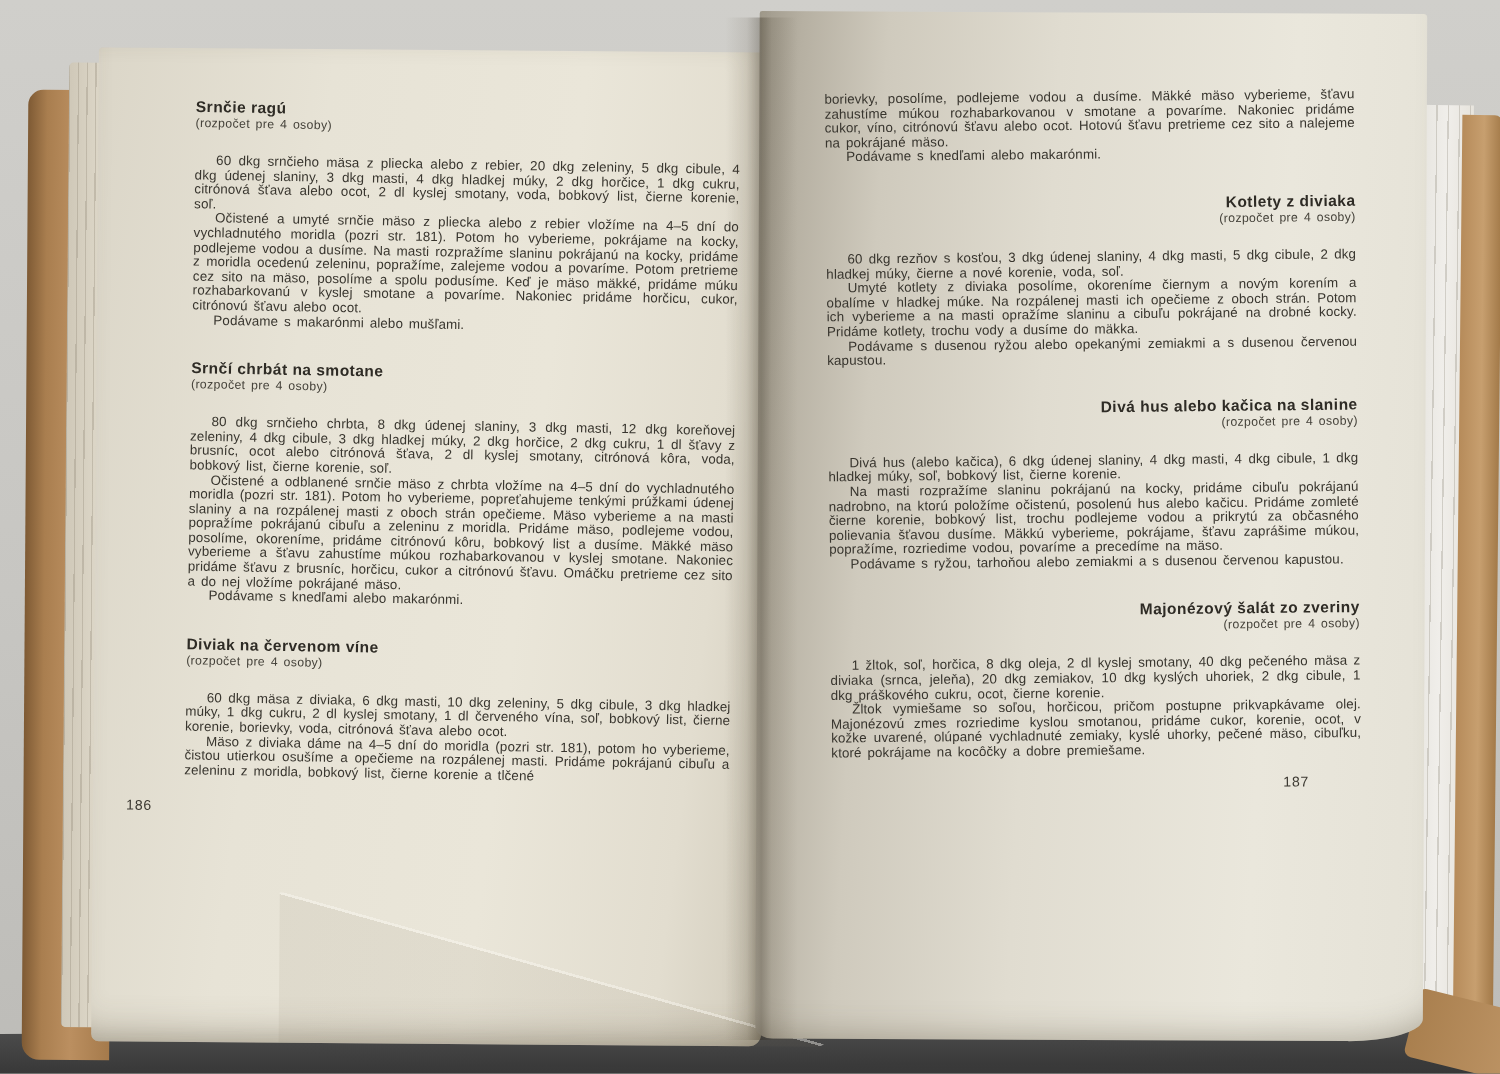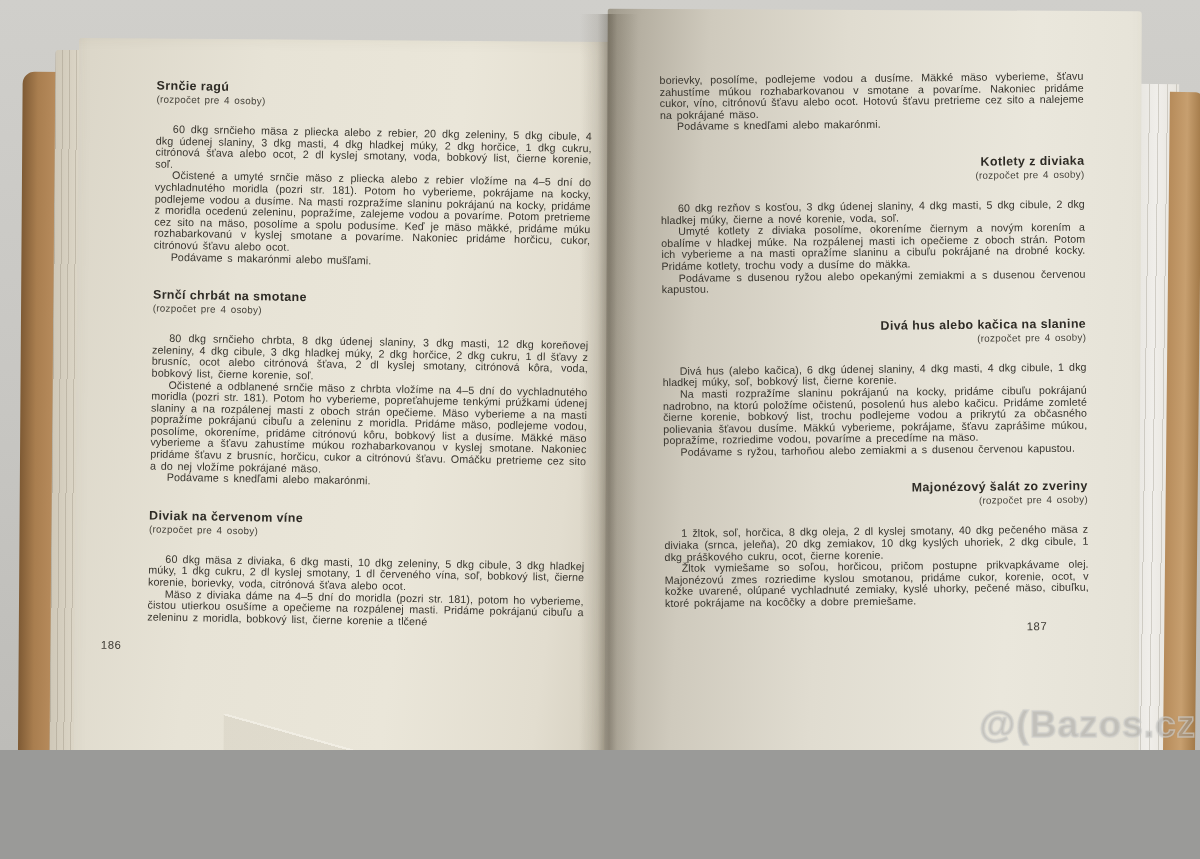--- a/index.html
+++ b/index.html
@@ -1,17 +1,17 @@
 <!DOCTYPE html>
 <html><head>
 <meta charset="utf-8">
 <style>
   html,body{margin:0;padding:0;background:#9a9a98;}
   .scene{
-    position:relative;width:1200px;height:750px;overflow:hidden;
+    position:relative;width:1200px;height:859px;overflow:hidden;
     font-family:"Liberation Sans","DejaVu Sans",sans-serif;
     background:#cbcac6;
   }
   .backdrop{position:absolute;inset:0;
     background:linear-gradient(180deg,#d0cfcb 0%,#c7c6c2 55%,#bdbcb8 100%);}
   .dark-band{position:absolute;left:-20px;right:-20px;top:824px;height:80px;
     background:linear-gradient(180deg,#4b4b4b 0%,#3a3a3a 35%,#2d2d2d 100%);
     transform:rotate(-0.3deg);
     border-radius:18px 26px 0 0 / 8px 10px 0 0;}
   .cover-left{position:absolute;left:20px;top:72px;width:70px;height:776px;
@@ -146,14 +146,13 @@
         <div class="sub">(rozpočet pre 4 osoby)</div>
         <p class="para first">1 žltok, soľ, horčica, 8 dkg oleja, 2 dl kyslej smotany, 40 dkg pečeného mäsa z diviaka (srnca, jeleňa), 20 dkg zemiakov, 10 dkg kyslých uhoriek, 2 dkg cibule, 1 dkg práškového cukru, ocot, čierne korenie.</p>
         <p class="para">Žltok vymiešame so soľou, horčicou, pričom postupne prikvapkávame olej. Majonézovú zmes rozriedime kyslou smotanou, pridáme cukor, korenie, ocot, v kožke uvarené, olúpané vychladnuté zemiaky, kyslé uhorky, pečené mäso, cibuľku, ktoré pokrájame na kocôčky a dobre premiešame.</p>
       </section>
 
       <div class="pageno pageno-right">187</div>
     </div>
   </div>
 
   <div class="gutter"></div>
-  <div class="watermark">@(Bazos.cz</div>
 </div>
 
 </body></html>

